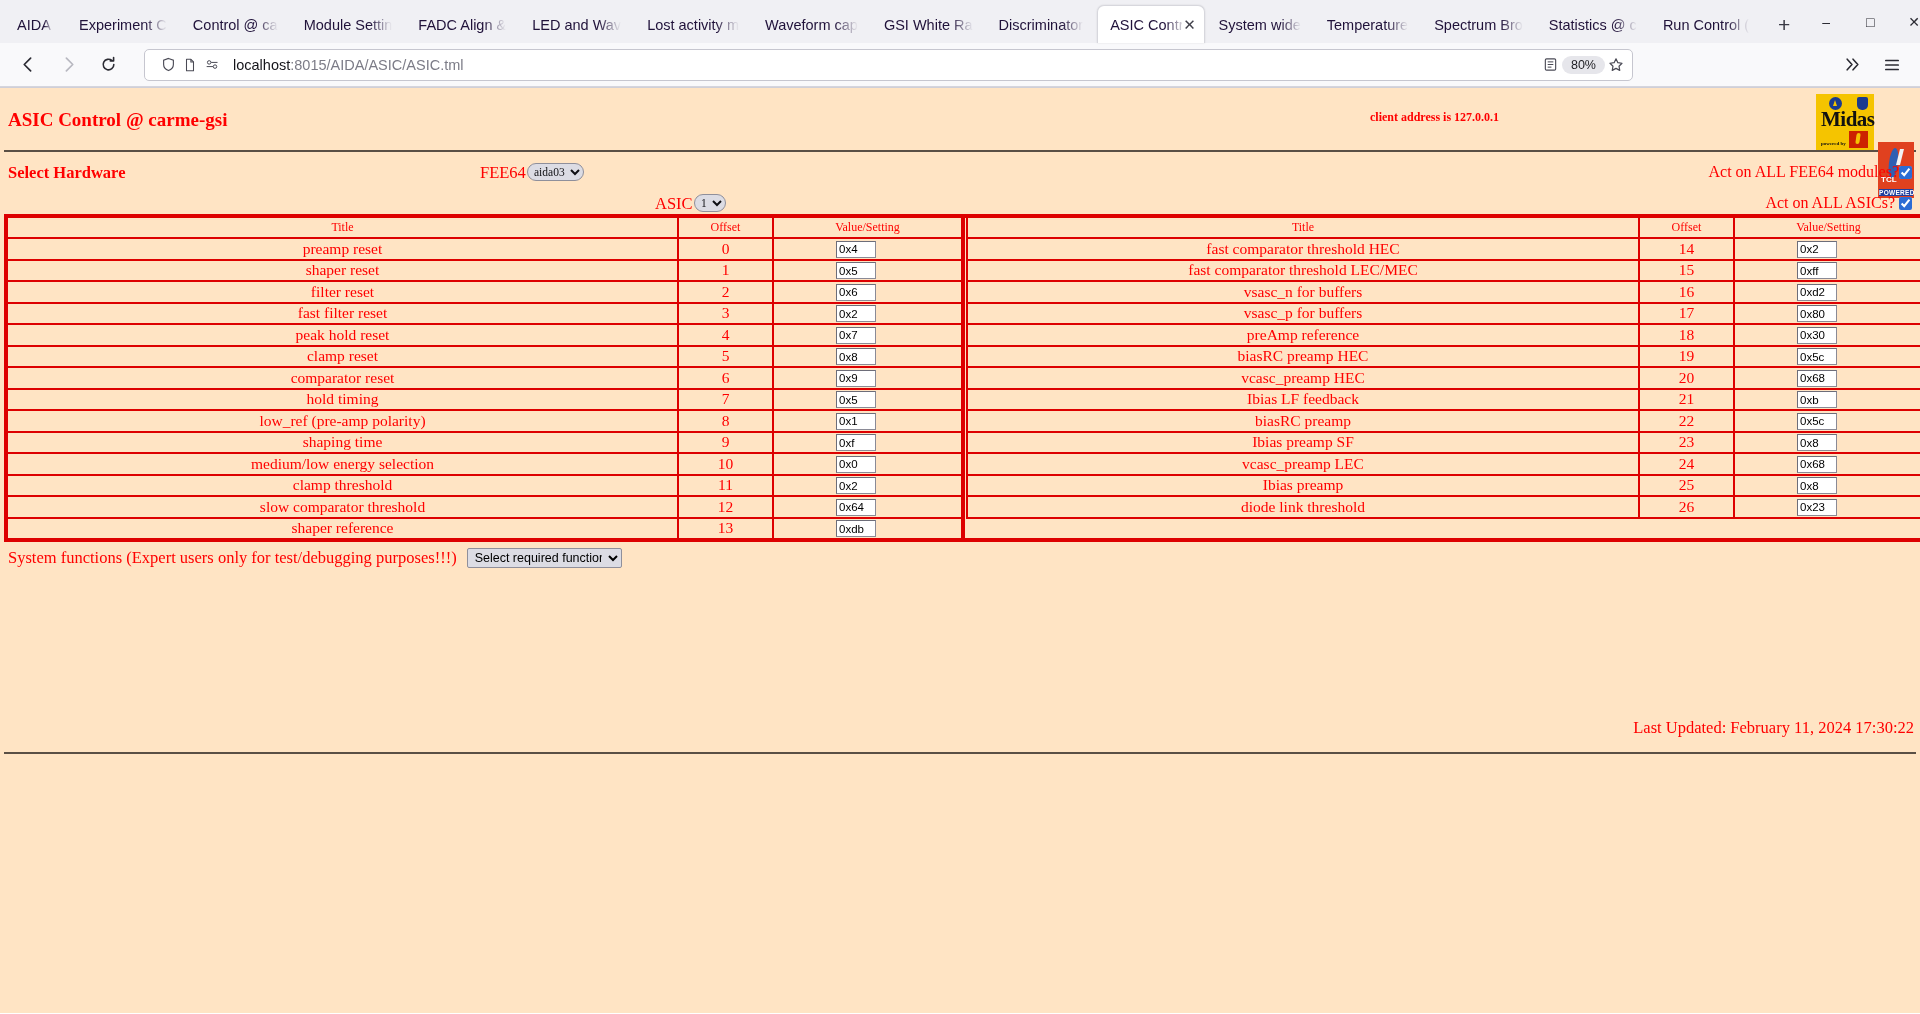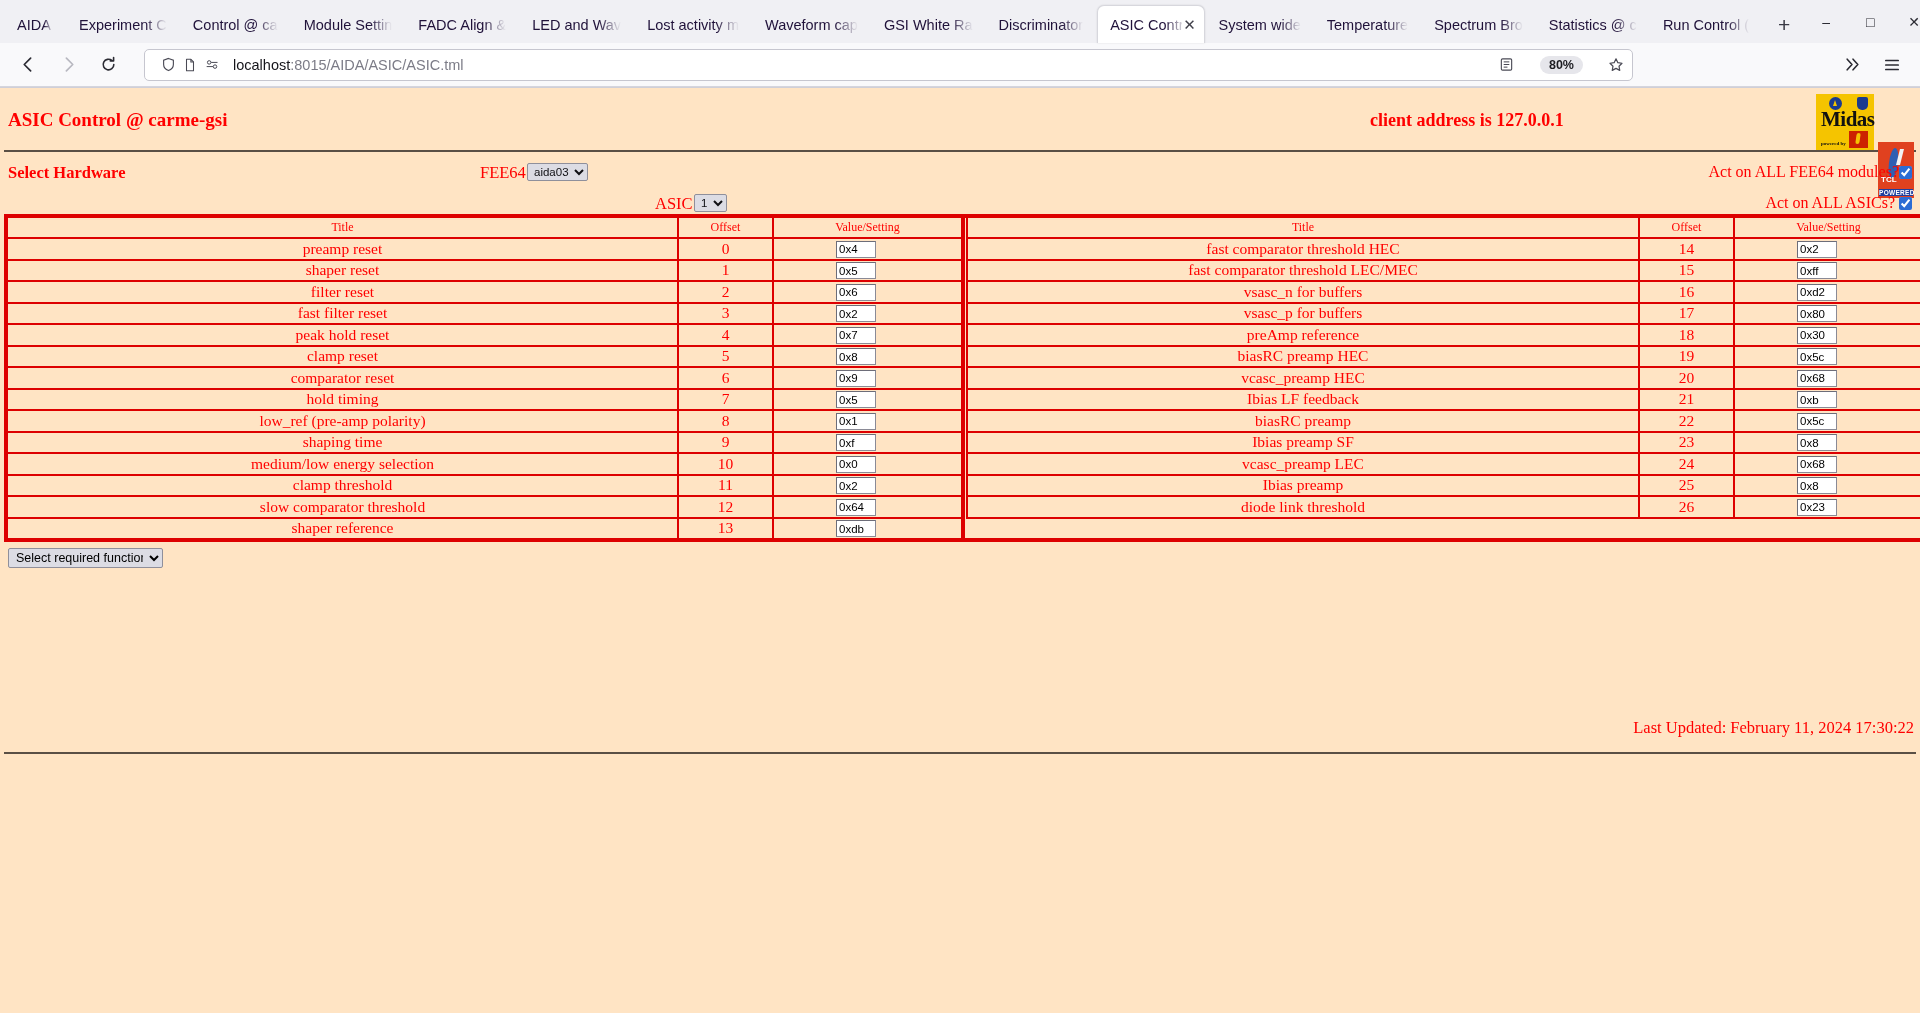--- a/index.html
+++ b/index.html
@@ -134,22 +134,21 @@
     margin-left: 10px;
     color: #7c7c87;
     white-space: nowrap;
     overflow: hidden;
   }
   #url-text b { color: #15141a; font-weight: 400; }
   #urlbar .right-group {
     margin-left: auto;
     display: flex;
     align-items: center;
-    gap: 22px;
-    font-weight: bold;
+    gap: 0;
   }
   #zoom-badge {
     font-size: 12.5px;
     background: #e6e6eb;
     border-radius: 10px;
     padding: 2px 9px;
     color: #1d1d22;
   }
   #nav-right {
     display: flex; align-items: center; margin-left: auto;
@@ -171,21 +170,21 @@
   #hdr-title {
     position: absolute;
     left: 8px; top: 21px;
     font-size: 19px;
     font-weight: bold;
     color: #ff0000;
   }
   #hdr-client {
     position: absolute;
     left: 1370px; top: 22px;
-    font-size: 18px;
+    font-size: 12px;
     font-weight: bold;
     color: #ff0000;
   }
   #logos {
     position: absolute;
     right: 6px; top: 6px;
     display: flex;
     align-items: flex-start;
     gap: 4px;
   }
@@ -317,25 +316,25 @@
     position: absolute; right: 8px; top: 11px;
     font-size: 16px; color: #ff0000;
     display: flex; align-items: center; 
   }
   #act-all-asic {
     position: absolute; right: 8px; top: 42px;
     font-size: 16px; color: #ff0000;
     display: flex; align-items: center; gap: 4px;
   }
   select.htmlsel {
-    font-family: Liberation Sans, sans-serif;
+    font-family: Liberation Serif, serif;
     font-size: 11.5px;
     background: #dcdce4;
     border: 1px solid #8f8f9b;
-    border-radius: 2px;
+    border-radius: 9px;
     padding: 1px 2px;
     color: #101014;
   }
   input[type=checkbox] {
     width: 13px; height: 13px;
     margin: 0;
     accent-color: #2b6cd4;
     vertical-align: middle;
   }
 
@@ -808,20 +807,21 @@
           </td>
           <td class="gap-col"></td>
           <td class="blank"></td>
           <td class="blank"></td>
           <td class="blank"></td>
         </tr>
       </tbody>
   </table>
 
   <div id="sysfn">
+    <span id="sysfn-label">System functions (Expert users only for test/debugging purposes!!!)</span>
     <select id="sysfn-select">
       <option>Select required function</option>
     </select>
   </div>
 
 
   <div id="lastupd">Last Updated: February 11, 2024 17:30:22</div>
   <div id="foot-rule"></div>
 </div>
 

